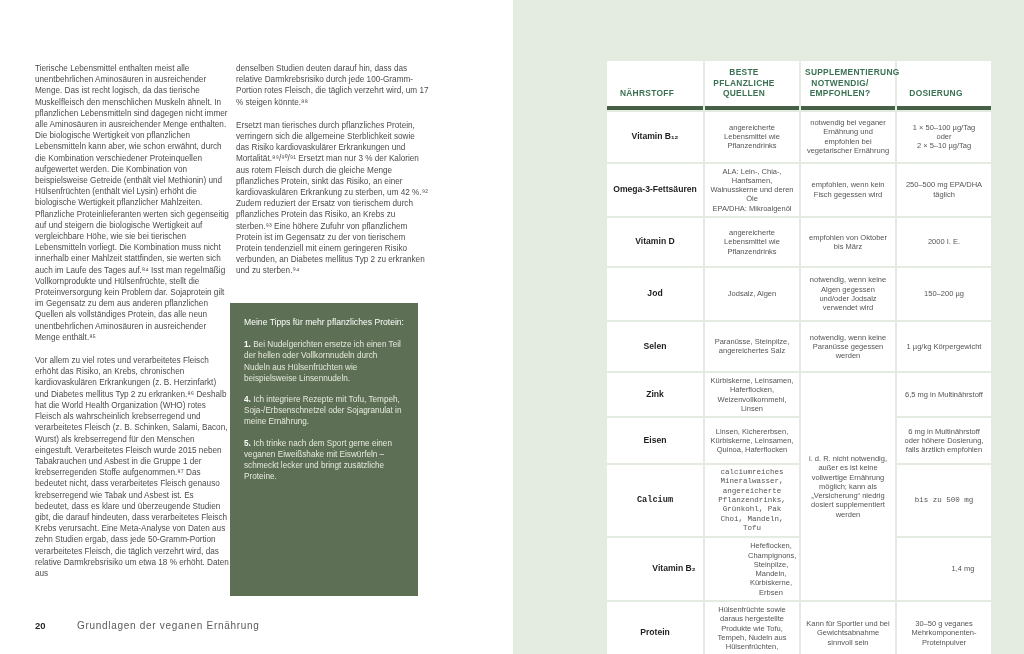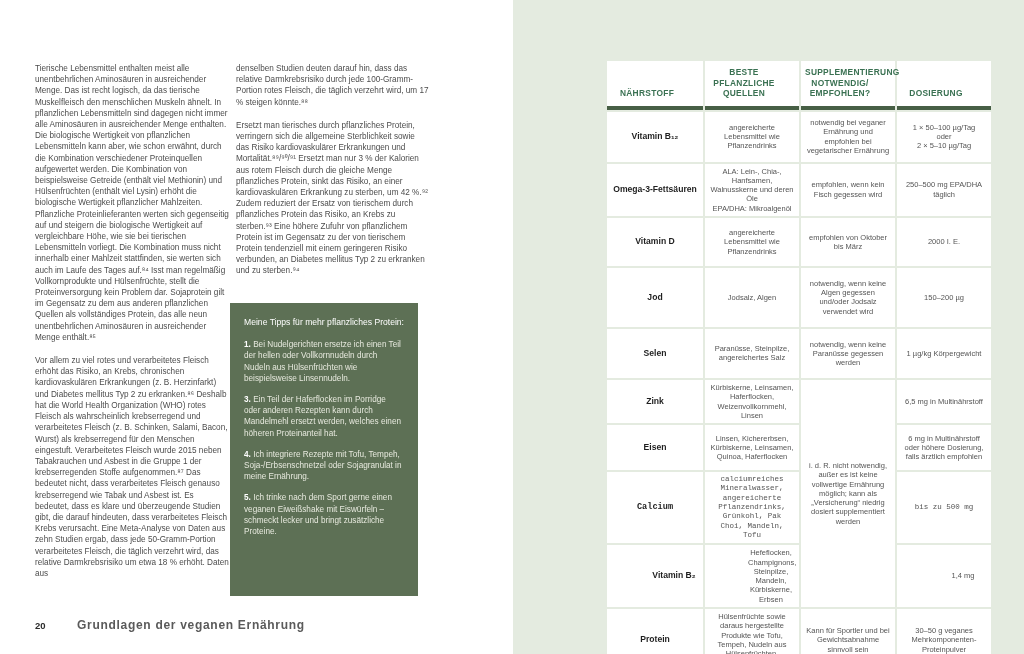--- a/index.html
+++ b/index.html
@@ -19,21 +19,21 @@
 
   .tips-box { position:absolute; left:230px; top:303px; width:188px; height:293px;
               background:#5d7055; color:#e7e9de; padding:14px 14px;
               font-size:8.2px; line-height:11.2px; }
   .tips-title { color:#ffffff; font-weight:normal; font-size:8.6px; margin-bottom:11px; }
   .tip { margin-bottom:10px; }
   .tip b { color:#ffffff; }
 
   .page-footer { position:absolute; left:35px; top:615px; width:420px; }
   .page-num { font-weight:bold; font-size:9.5px; color:#2b2b2b; }
-  .section-name { font-size:12px; color:#5a5a5a; letter-spacing:0.7px; margin-left:27px;font-weight:bold; }
+  .section-name { font-size:10px; color:#5a5a5a; letter-spacing:0.7px; margin-left:27px; }
 
   
   .right-page { position:absolute; left:513px; top:0; width:511px; height:654px; background:#e4ebe0; }
 
   table.nutrient-table { position:absolute; left:92px; top:59px; width:386px;
                          border-collapse:separate; border-spacing:2px; table-layout:fixed; }
   .nutrient-table th {
       background:#ffffff; vertical-align:bottom; text-align:center;
       font-size:8.4px; line-height:10.5px; font-weight:bold; letter-spacing:0.3px;
       color:#3a7152; padding:6px 20px 7px 4px;
@@ -41,21 +41,21 @@
   }
   .nutrient-table td {
       background:#ffffff; vertical-align:middle; text-align:center;
       font-size:7.5px; line-height:9.3px; color:#555555; padding:3px 5px;
       white-space:pre-line;
   }
   .nutrient-table td.nname { font-size:8.6px; font-weight:bold; color:#1f1f1f; white-space:normal; }
   
   tr.r0 th { height:44px; }
   tr.r1 td { height:50px; }  tr.r2 td { height:45px; }  tr.r3 td { height:48px; }
-  tr.r4 td { height:59px; }  tr.r5 td { height:49px; }  tr.r6 td { height:42px; }
+  tr.r4 td { height:52px; }  tr.r5 td { height:49px; }  tr.r6 td { height:42px; }
   tr.r7 td { height:45px; }  tr.r8 td { height:48px;font-family:Liberation Mono, monospace; }  tr.r9 td { height:45px;padding-left:43px; }
   tr.r10 td { height:47px; }
 </style>
 </head>
 <body>
 
 <div class="spread">
 
   <div class="left-page">
 
@@ -65,21 +65,20 @@
     </div>
 
     <div class="text-col col2">
       <p>denselben Studien deuten darauf hin, dass das relative Darmkrebsrisiko durch jede 100-Gramm-Portion rotes Fleisch, die täglich verzehrt wird, um 17 % steigen könnte.⁸⁸</p>
       <p>Ersetzt man tierisches durch pflanzliches Protein, verringern sich die allgemeine Sterblichkeit sowie das Risiko kardiovaskulärer Erkrankungen und Mortalität.⁸⁹/⁹⁰/⁹¹ Ersetzt man nur 3 % der Kalorien aus rotem Fleisch durch die gleiche Menge pflanzliches Protein, sinkt das Risiko, an einer kardiovaskulären Erkrankung zu sterben, um 42 %.⁹² Zudem reduziert der Ersatz von tierischem durch pflanzliches Protein das Risiko, an Krebs zu sterben.⁹³ Eine höhere Zufuhr von pflanzlichem Protein ist im Gegensatz zu der von tierischem Protein tendenziell mit einem geringeren Risiko verbunden, an Diabetes mellitus Typ 2 zu erkranken und zu sterben.⁹⁴</p>
     </div>
 
     <div class="tips-box">
       <p class="tips-title">Meine Tipps für mehr pflanzliches Protein:</p>
       <p class="tip"><b>1.</b> <span>Bei Nudelgerichten ersetze ich einen Teil der hellen oder Vollkornnudeln durch Nudeln aus Hülsenfrüchten wie beispielsweise Linsennudeln.</span></p>
-      <p class="tip"><b>3.</b> <span>Ein Teil der Haferflocken im Porridge oder anderen Rezepten kann durch Mandelmehl ersetzt werden, welches einen höheren Proteinanteil hat.</span></p>
       <p class="tip"><b>4.</b> <span>Ich integriere Rezepte mit Tofu, Tempeh, Soja-/Erbsenschnetzel oder Sojagranulat in meine Ernährung.</span></p>
       <p class="tip"><b>5.</b> <span>Ich trinke nach dem Sport gerne einen veganen Eiweißshake mit Eiswürfeln – schmeckt lecker und bringt zusätzliche Proteine.</span></p>
     </div>
 
     <div class="page-footer">
       <span class="page-num">20</span>
       <span class="section-name">Grundlagen der veganen Ernährung</span>
     </div>
 
   </div>

